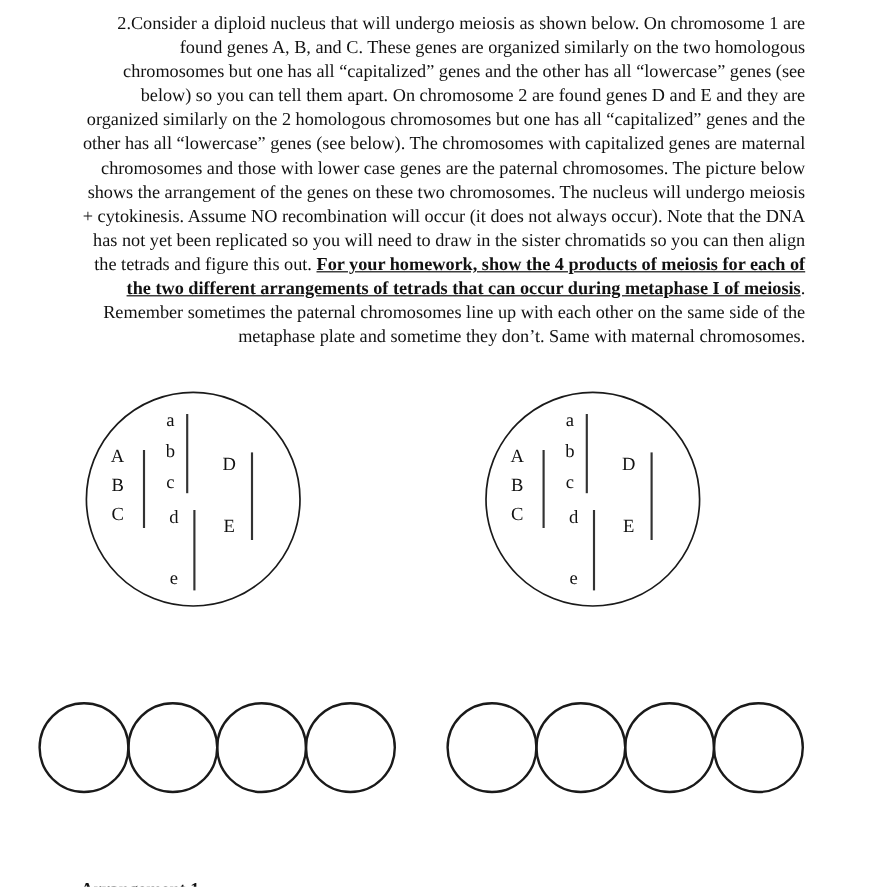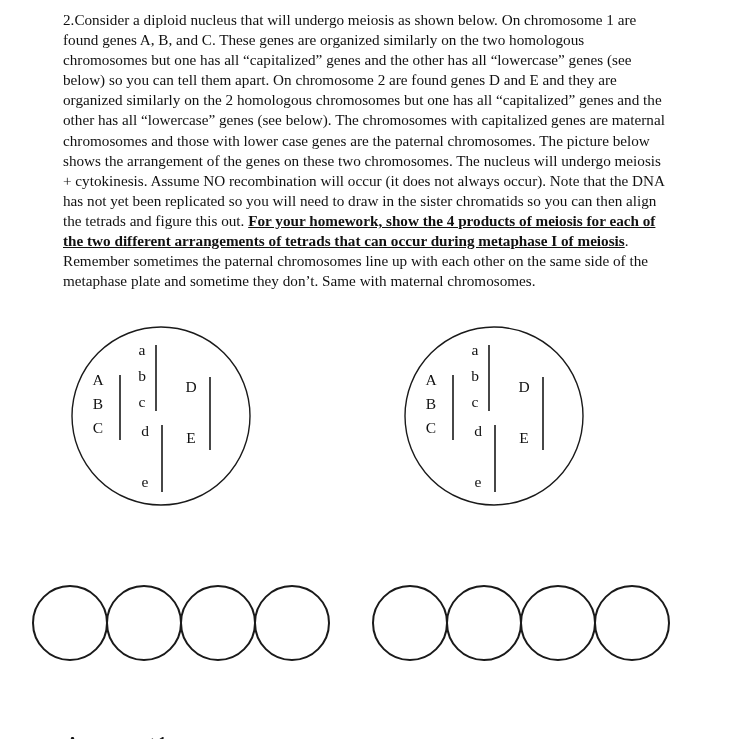--- a/index.html
+++ b/index.html
@@ -17,21 +17,21 @@
   }
 
   
   #question-block {
     position: absolute;
     left: 63px;
     top: 10px;
     width: 608px;
     font-size: 15.2px;
     line-height: 20.1px;
-    text-align: left;
+    text-align: right;
     color: #111111;
   }
   #question-block .qnum {
     white-space: pre;
   }
   #question-block .hw-emph {
     font-weight: bold;
     text-decoration: underline;
   }
 

